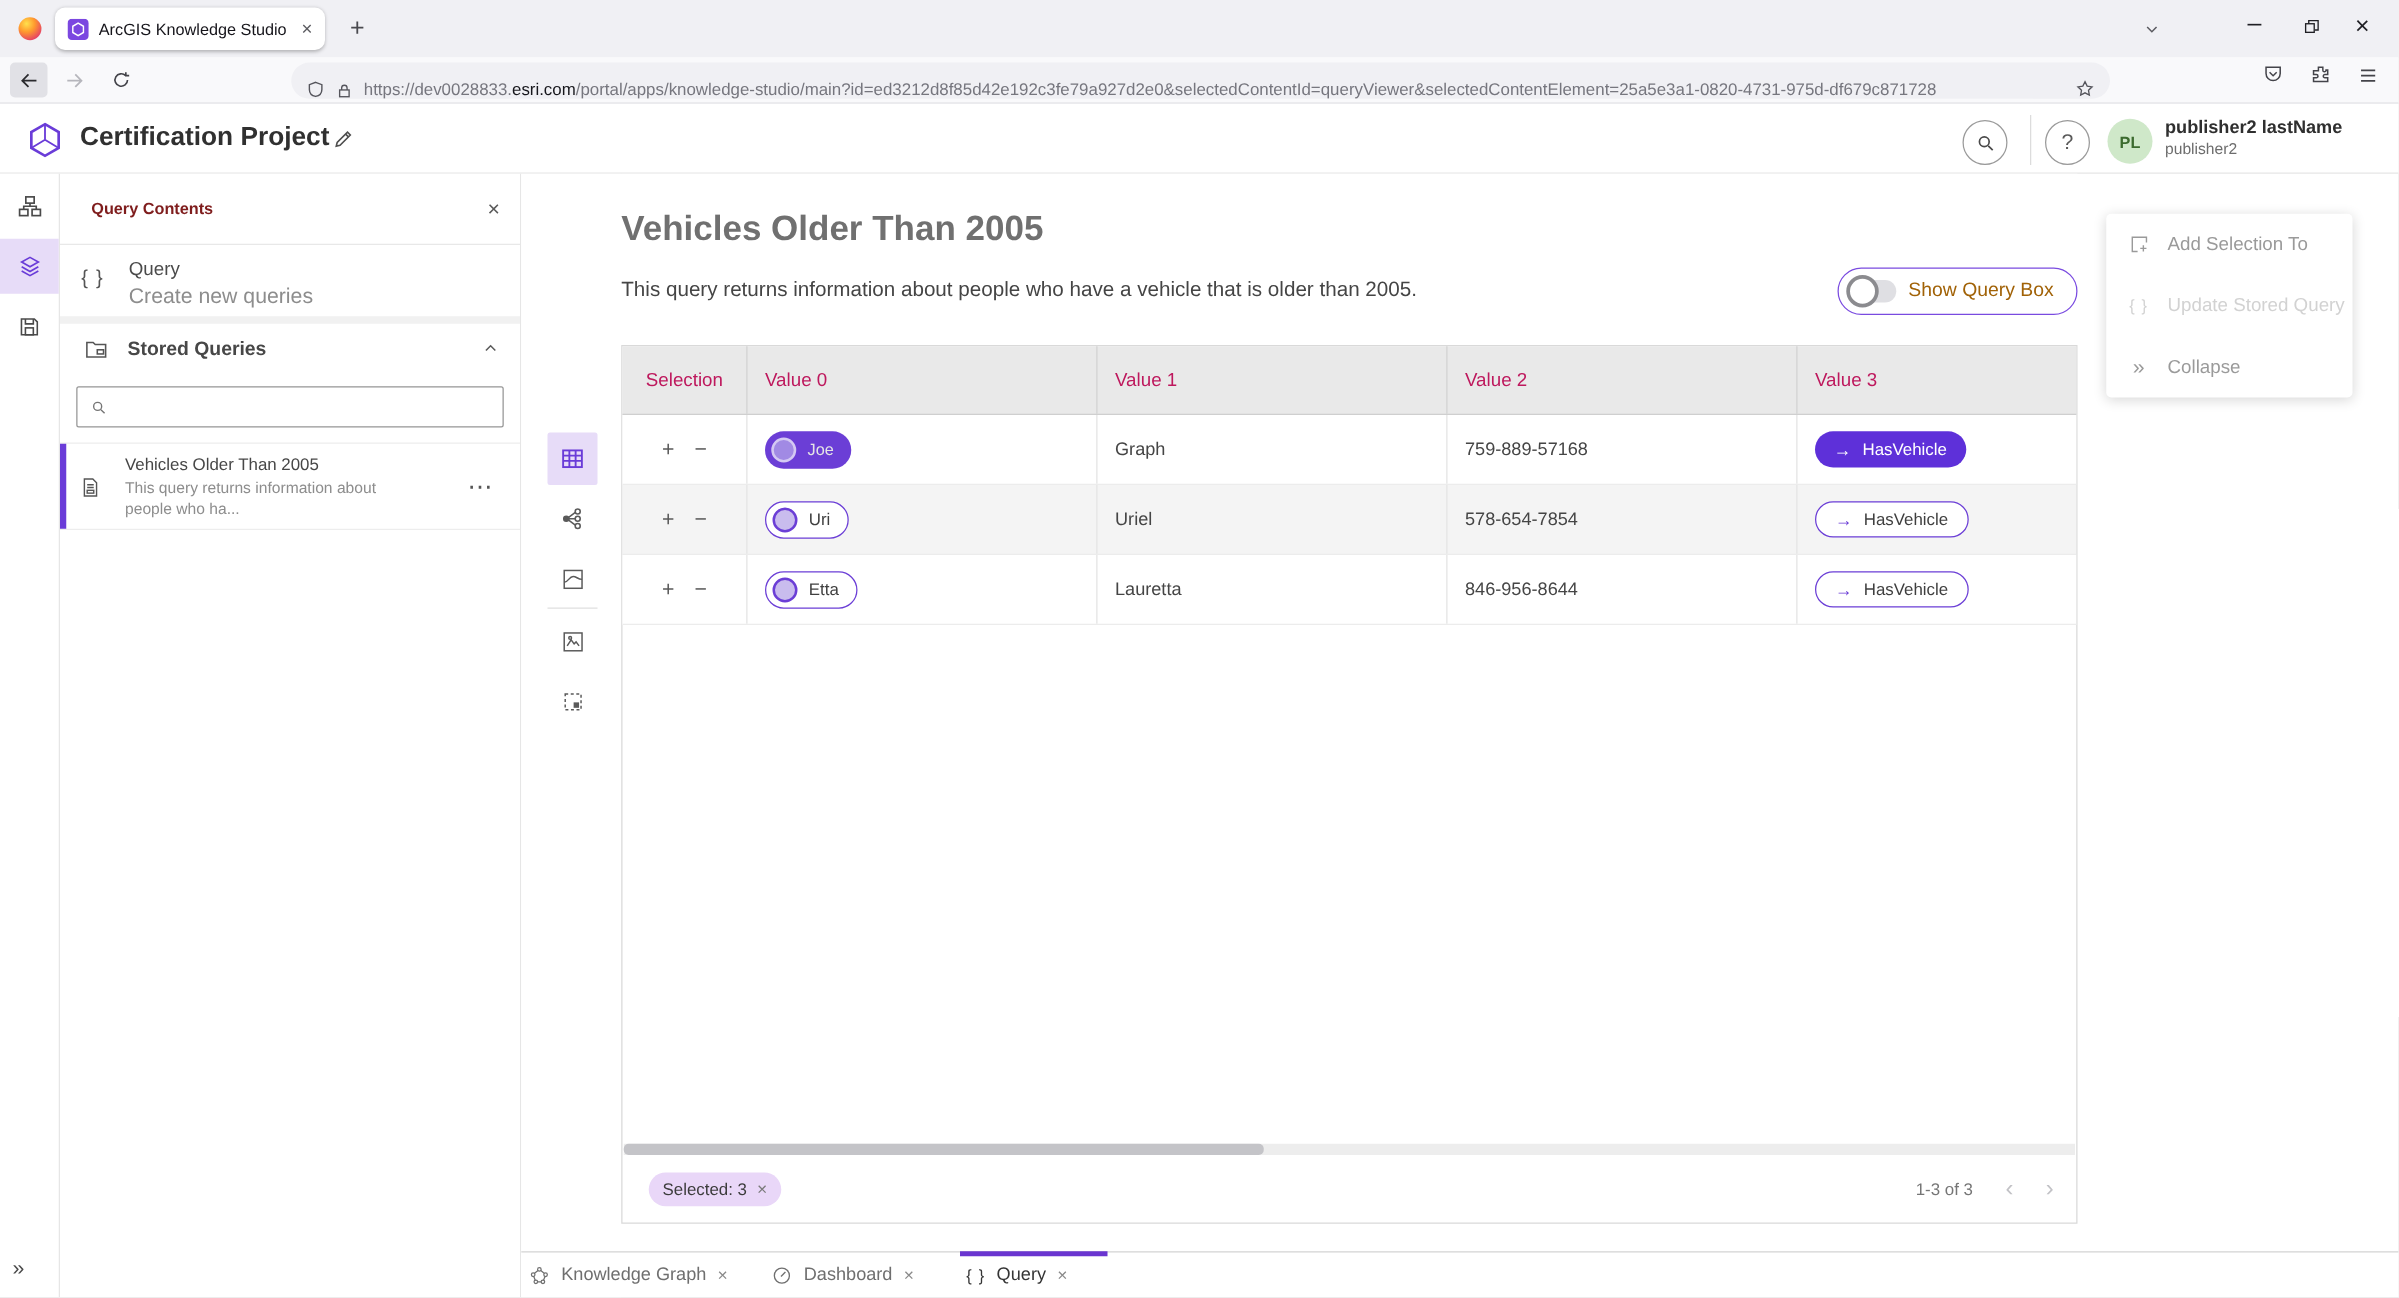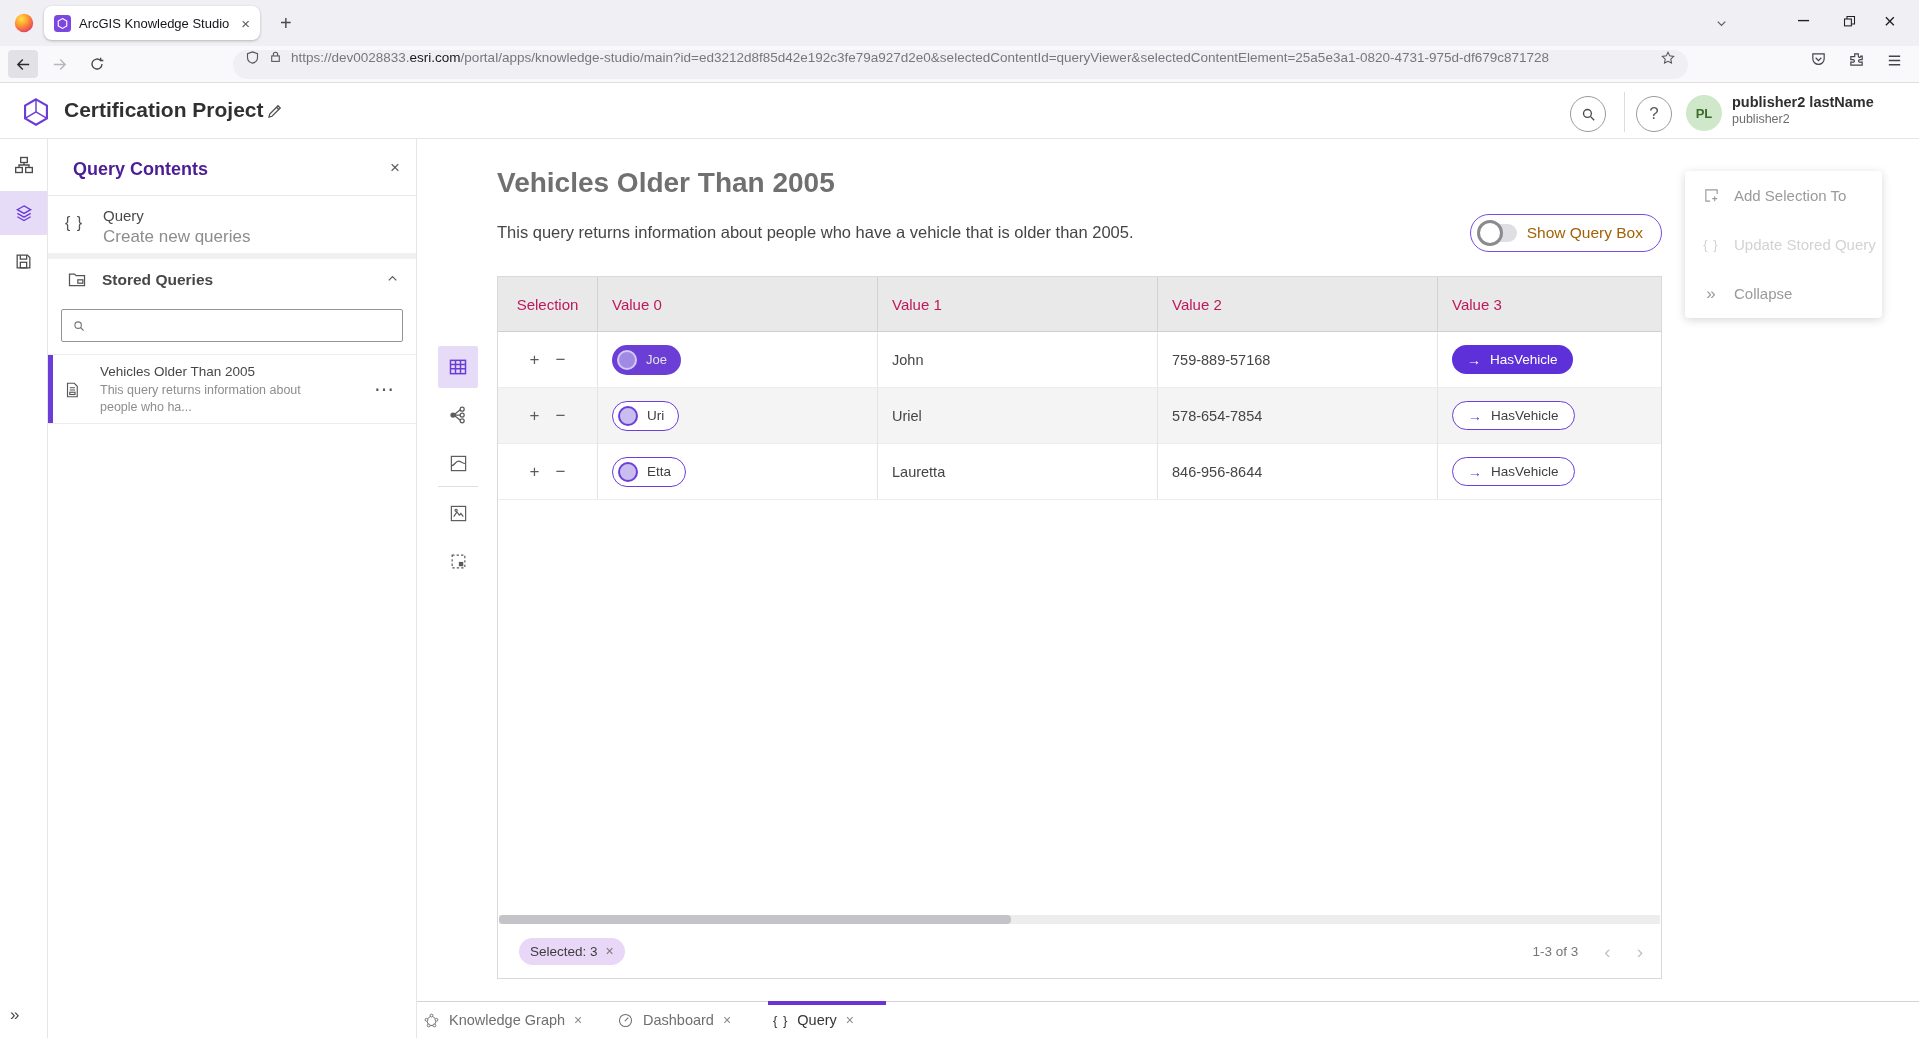--- a/index.html
+++ b/index.html
@@ -23,21 +23,21 @@
   .win-restore{left:1842px;top:14px;color:#1f1f24;}
   .win-close{left:1884px;top:10px;font-size:20px;color:#1f1f24;}
 
   .toolbar{left:0;top:46px;width:1919px;height:37px;background:#f9f9fb;border-bottom:1px solid #dddde2;box-sizing:border-box;
     display:block;}
   .nav-back{left:8px;top:50px;width:30px;height:28px;background:#e1e1e6;border-radius:4px;
     display:flex;align-items:center;justify-content:center;color:#2a2a2e;}
   .nav-fwd{left:44px;top:50px;width:30px;height:28px;display:flex;align-items:center;justify-content:center;color:#b6b6bc;}
   .nav-reload{left:82px;top:50px;width:30px;height:28px;display:flex;align-items:center;justify-content:center;color:#44444a;}
   .urlbar{left:233px;top:50px;width:1455px;height:29px;background:#f0f0f4;border-radius:15px;
-    display:flex;align-items:flex-start;padding:0 12px;box-sizing:border-box;gap:9px;}
+    display:flex;align-items:flex-end;padding:0 12px;box-sizing:border-box;gap:9px;}
   .urlbar .shield,.urlbar .lock{color:#55555c;}
   .url-text{font-size:13.5px;white-space:nowrap;overflow:hidden;flex:1;color:#76767e;}
   .url-text .domain{color:#17171c;}
   .url-star{color:#55555c;margin-left:auto;}
   .tb-right{color:#44444a;}
   .pocket-btn{left:1810px;top:51px;}
   .puzzle-btn{left:1848px;top:51px;}
   .menu-btn{left:1886px;top:52px;}
 
   
@@ -58,21 +58,21 @@
 
   
   .rail{left:0;top:139px;width:48px;height:899px;background:#fff;border-right:1px solid #e6e6e6;box-sizing:border-box;}
   .rail-item{position:absolute;left:0;width:47px;height:44px;display:flex;align-items:center;justify-content:center;color:#4a4a4a;}
   .rail-item.active{background:#e7dcf8;color:#6a3cd8;}
   .rail-expand{position:absolute;left:10px;top:866px;font-size:17px;color:#4a4a4a;}
 
   
   .panel{left:48px;top:139px;width:369px;height:899px;background:#fff;border-right:1px solid #e6e6e6;box-sizing:border-box;}
   .panel-head{position:absolute;left:0;top:0;width:100%;height:57px;border-bottom:1px solid #e8e8e8;box-sizing:border-box;}
-  .panel-title{position:absolute;left:25px;top:20px;font-size:18px;font-weight:600;color:#4c1d95;}
+  .panel-title{position:absolute;left:25px;top:20px;font-size:13px;font-weight:600;color:#7f1d1d;}
   .panel-close{position:absolute;right:16px;top:19px;font-size:17px;color:#5a5a5a;}
   .query-item{position:absolute;left:0;top:57px;width:100%;height:57px;}
   .braces-ic{font-size:16px;color:#555;letter-spacing:1px;}
   .query-item .braces-ic{position:absolute;left:17px;top:18px;}
   .query-item .t{position:absolute;left:55px;top:11px;font-size:15px;color:#4a4a4a;}
   .query-item .s{position:absolute;left:55px;top:31px;font-size:17px;color:#8d8d8d;}
   .panel-gap{position:absolute;left:0;top:114px;width:100%;height:6px;background:#f1f1f1;}
   .stored-head{position:absolute;left:0;top:120px;width:100%;height:42px;}
   .stored-head .folder{position:absolute;left:19px;top:10px;color:#555;}
   .stored-head .t{position:absolute;left:54px;top:12px;font-size:15.5px;font-weight:600;color:#474747;}
@@ -417,21 +417,21 @@
         <span class="cell c-sel">
           <span class="selbtn">+</span>
           <span class="selbtn">−</span>
         </span>
         <span class="cell c-v">
           <span class="entity-pill sel">
             <span class="dot"></span>
             <span>Joe</span>
           </span>
         </span>
-        <span class="cell c-v">John</span>
+        <span class="cell c-v">Graph</span>
         <span class="cell c-v">759-889-57168</span>
         <span class="cell c-last">
           <span class="rel-pill sel">
             <span class="arr">→</span>
             <span>HasVehicle</span>
           </span>
         </span>
       </div>
 
       <div class="trow alt">

